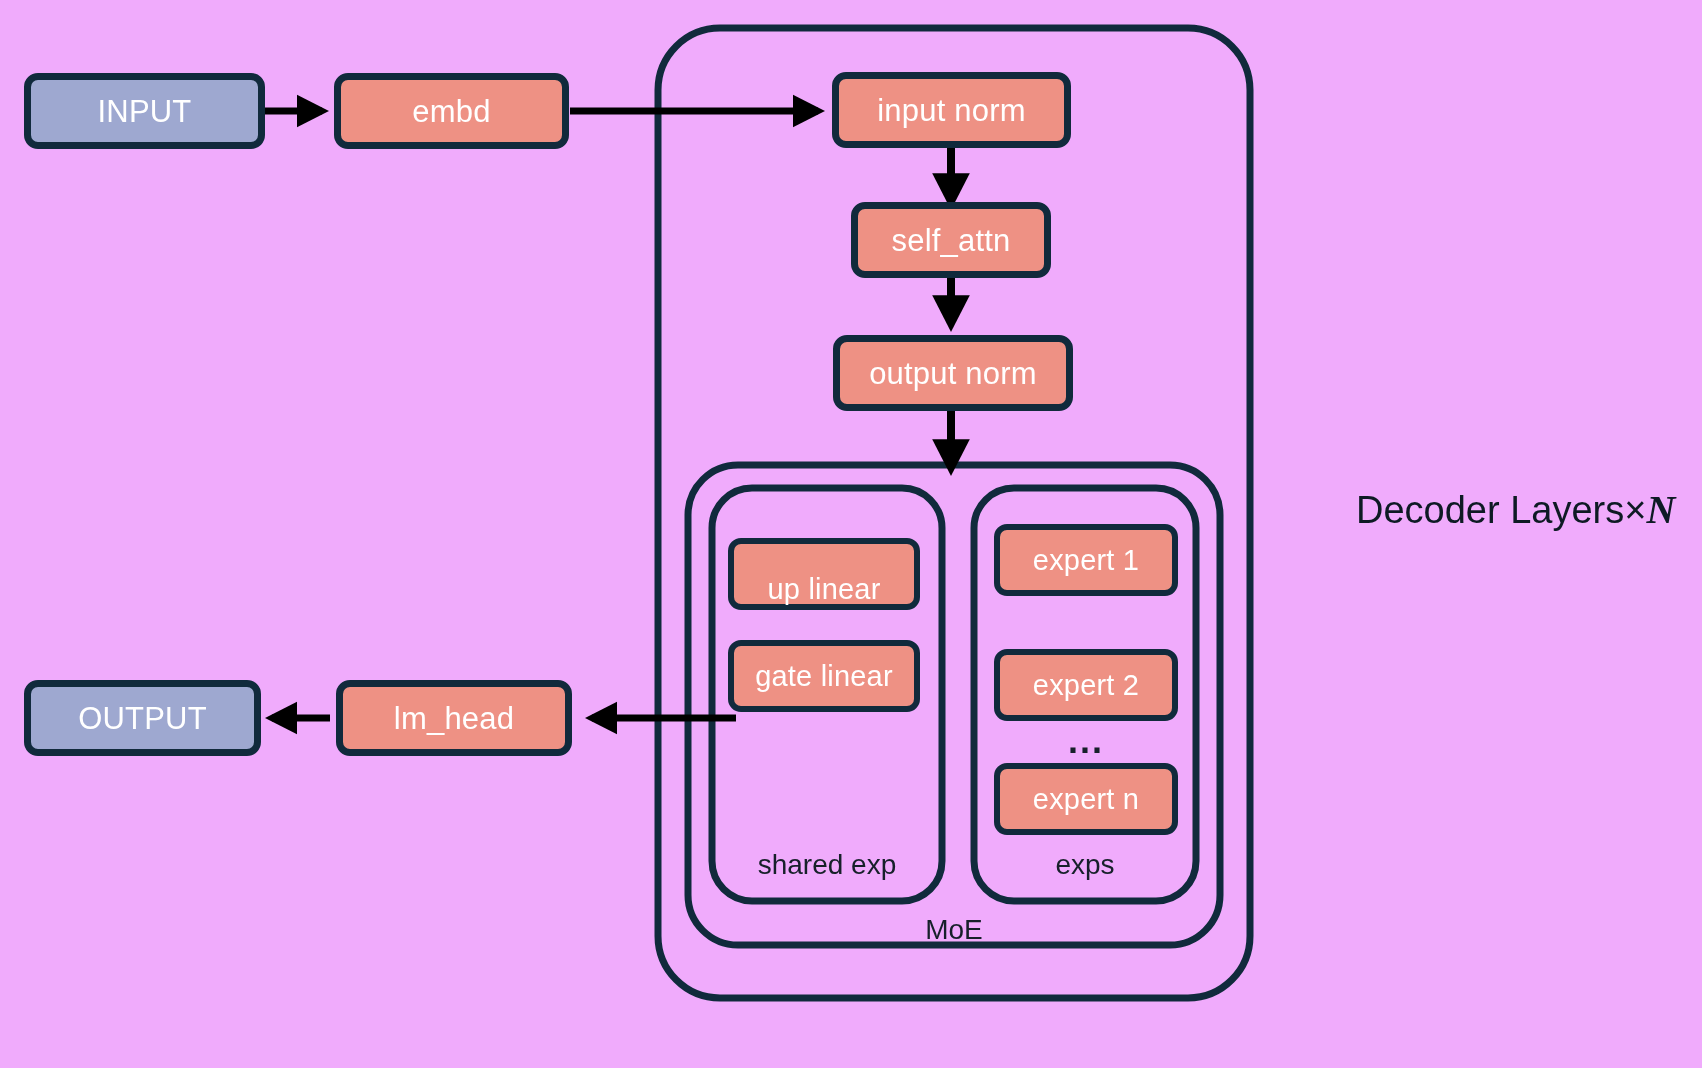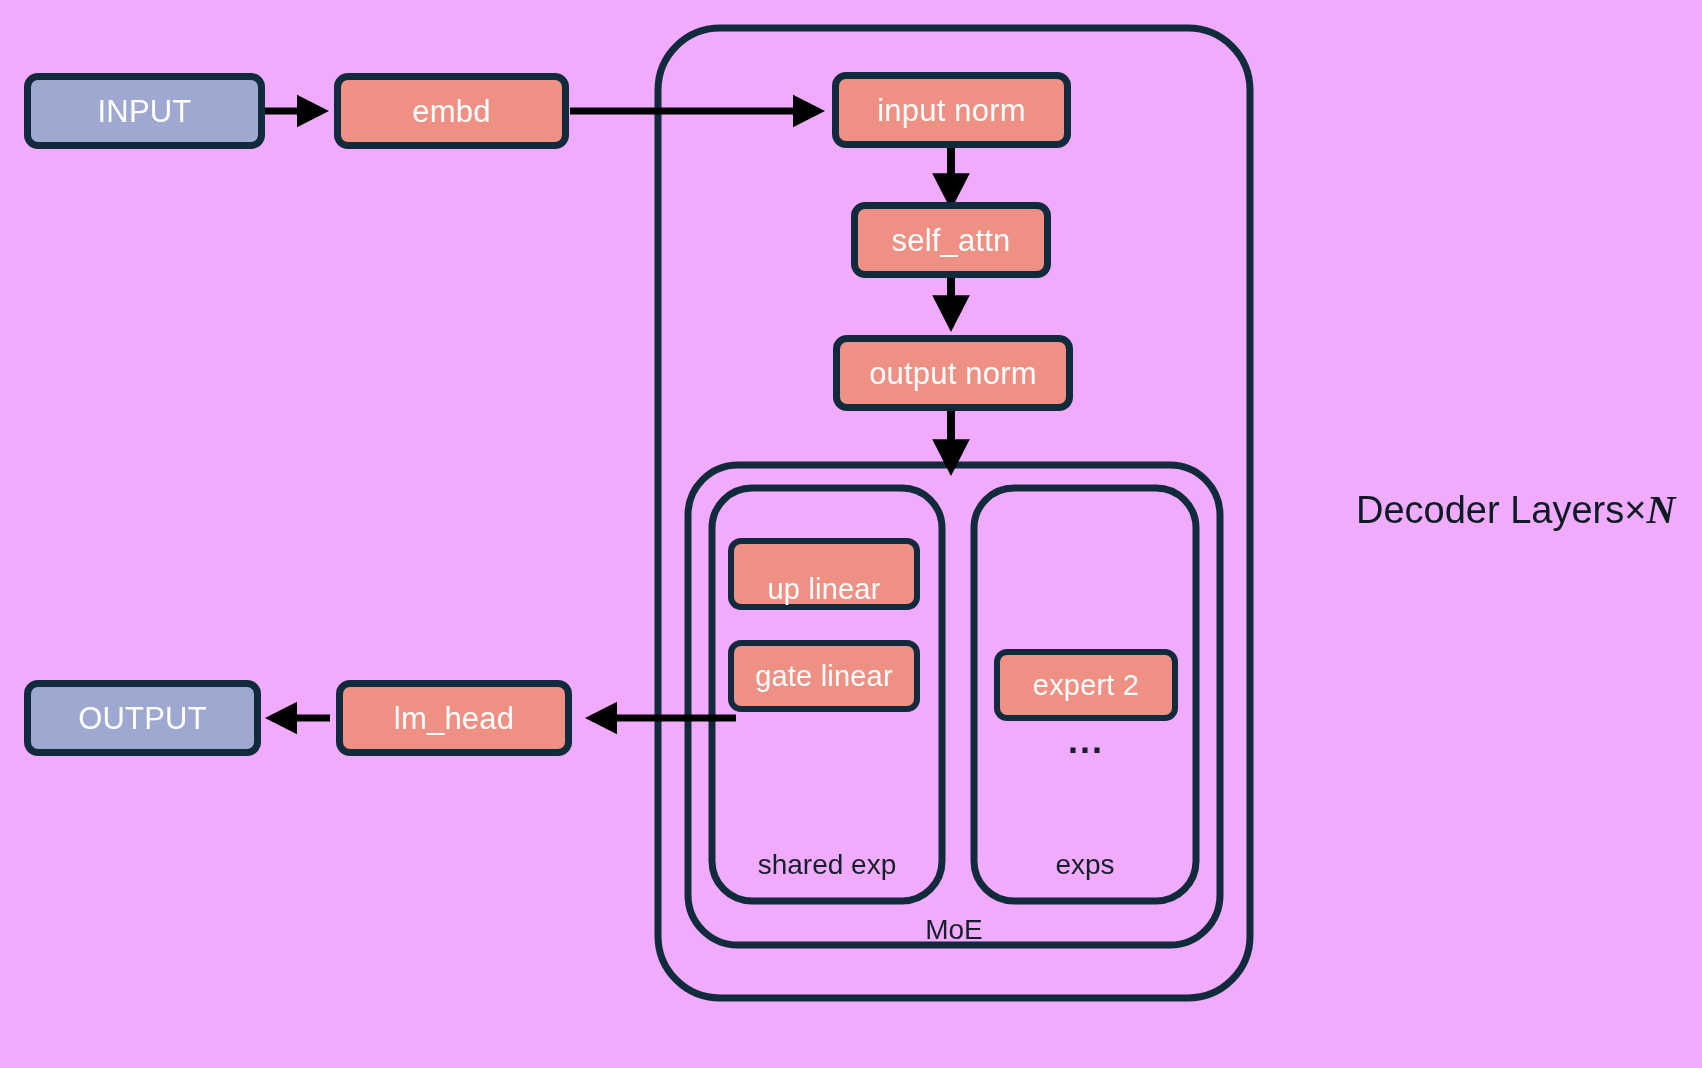--- a/index.html
+++ b/index.html
@@ -142,27 +142,33 @@
     <span>up linear</span>
   </div>
 
   <div class="node-box salmon small" style="left:728px; top:640px; width:192px; height:72px;">
     <span>gate linear</span>
   </div>
 
 
   <div class="group-label" style="left:712px; top:851px; width:230px;">shared exp</div>
 
+  <div class="node-box salmon small" style="left:994px; top:524px; width:184px; height:72px;">
+    <span>expert 1</span>
+  </div>
 
   <div class="node-box salmon small" style="left:994px; top:649px; width:184px; height:72px;">
     <span>expert 2</span>
   </div>
 
   <div class="ellipsis" style="left:994px; top:723px; width:184px;">...</div>
 
+  <div class="node-box salmon small" style="left:994px; top:763px; width:184px; height:72px;">
+    <span>expert n</span>
+  </div>
 
   <div class="group-label" style="left:974px; top:851px; width:222px;">exps</div>
 
   <div class="group-label" style="left:688px; top:916px; width:532px;">MoE</div>
 
   <div class="side-label" style="left:1356px; top:490px;">
     <span>Decoder Layers×</span><span class="nvar">N</span>
   </div>
 
 </div>

